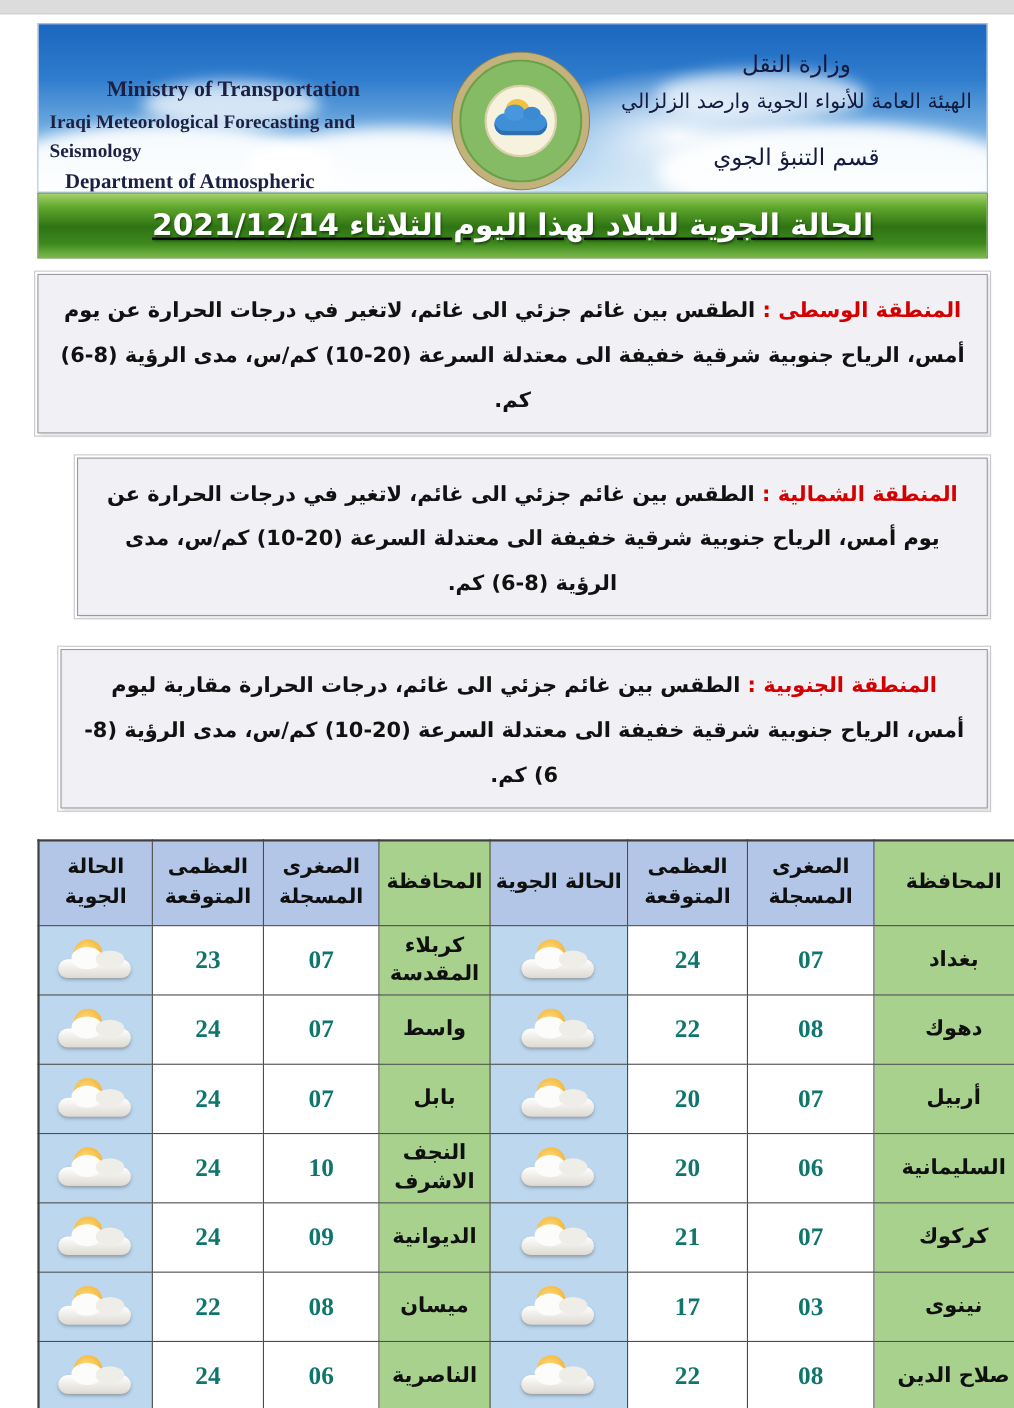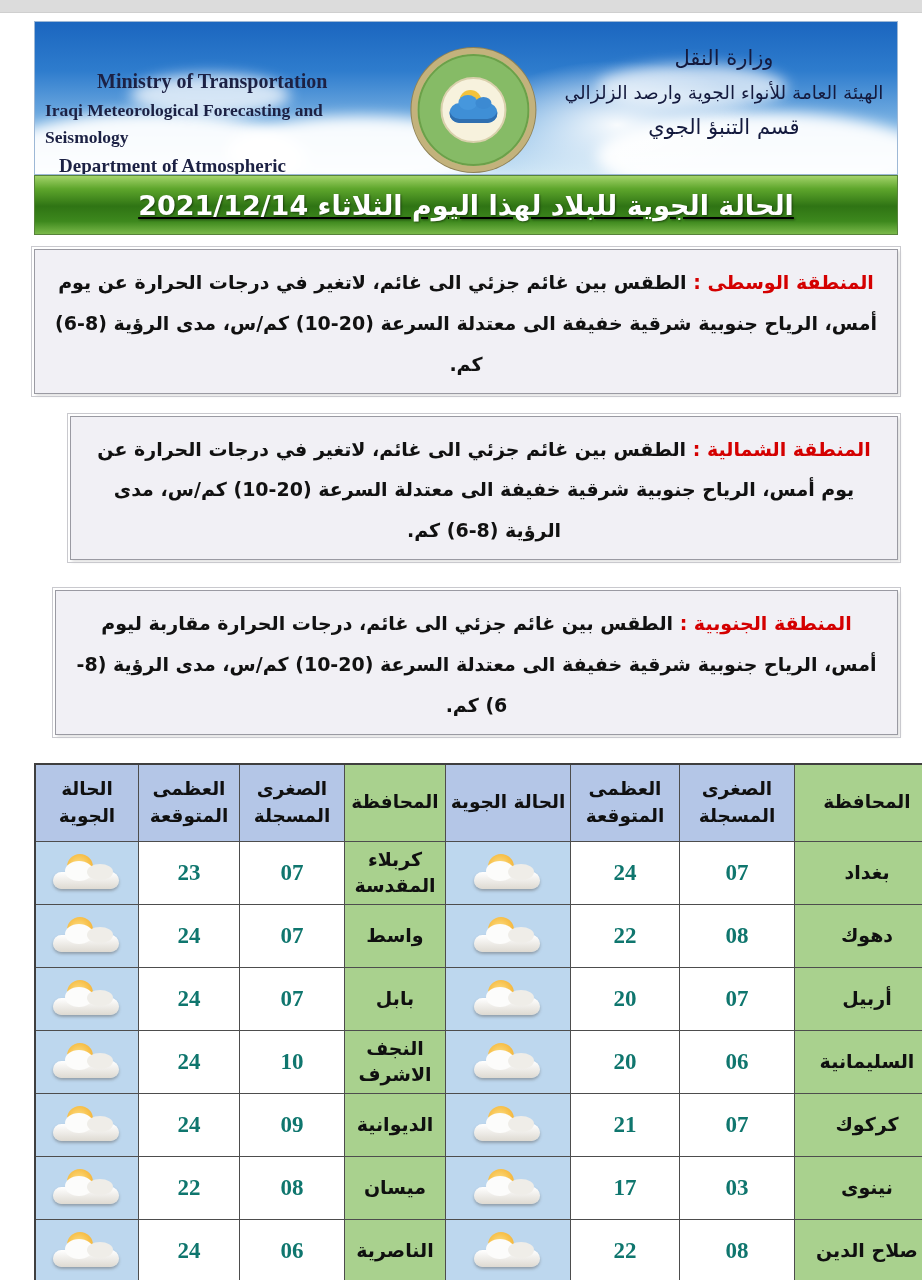--- a/index.html
+++ b/index.html
@@ -33,21 +33,21 @@
   }
   .hdr-eng .e1{font-size:20px;padding-left:52px;}
   .hdr-eng .e2{font-size:17.5px;}
   .hdr-eng .e3{font-size:19px;padding-left:14px;}
   .hdr-ar{
     position:absolute;right:8px;top:18px;width:330px;text-align:center;
     font-weight:normal;color:#141a3e;direction:rtl;line-height:1.75;
   }
   .hdr-ar .a1{font-size:21px;}
   .hdr-ar .a2{font-size:18.5px;}
-  .hdr-ar .a3{font-size:21px;}
+  .hdr-ar .a3{font-size:21px;margin-top:16px;}
   
   .logo{
     position:absolute;left:50%;top:26px;transform:translateX(-44%);
     width:112px;height:112px;border-radius:50%;
     background:#86bb66;border:6px solid #c3b27c;
     box-shadow:0 0 0 1px #8d8156, inset 0 0 0 2px #6ba049;
     display:flex;align-items:center;justify-content:center;
   }
   .logo-inner{width:62px;height:62px;border-radius:50%;background:#f7f2dd;border:2px solid #d9d0ac;position:relative;}
   .logo-sun{position:absolute;left:17px;top:11px;width:22px;height:22px;border-radius:50%;background:#f3c23c;}

